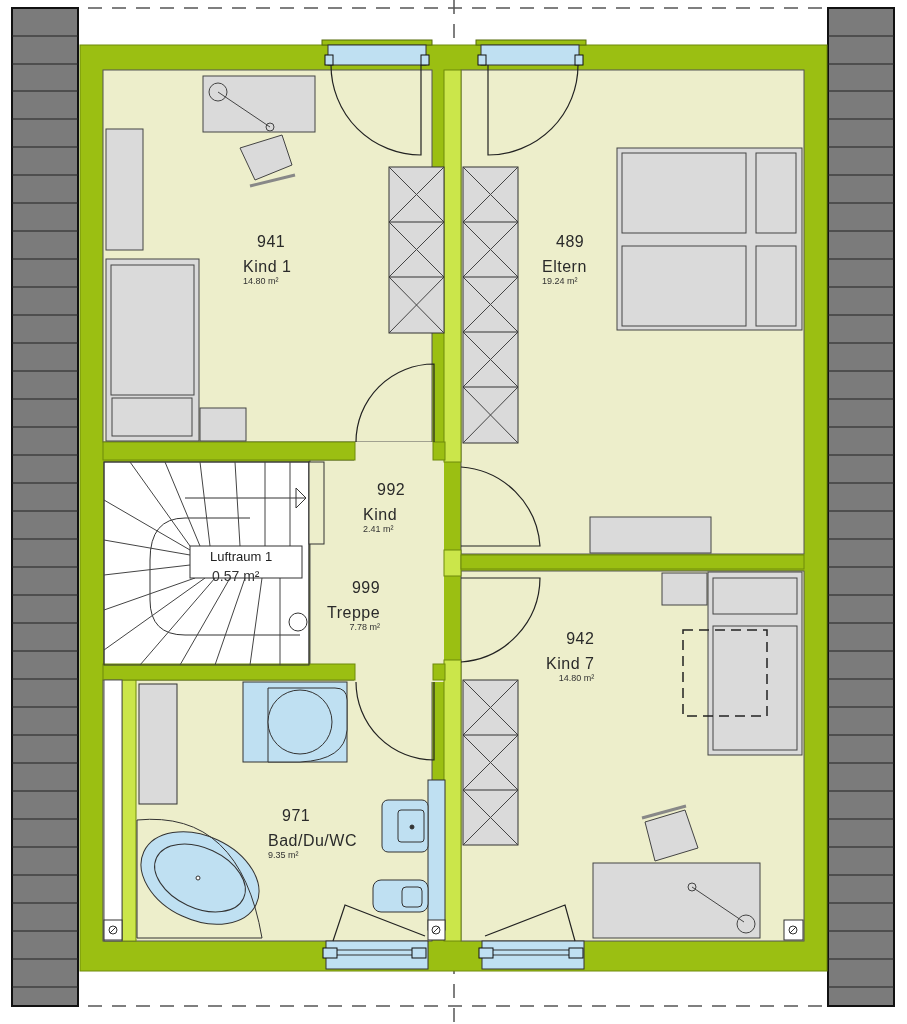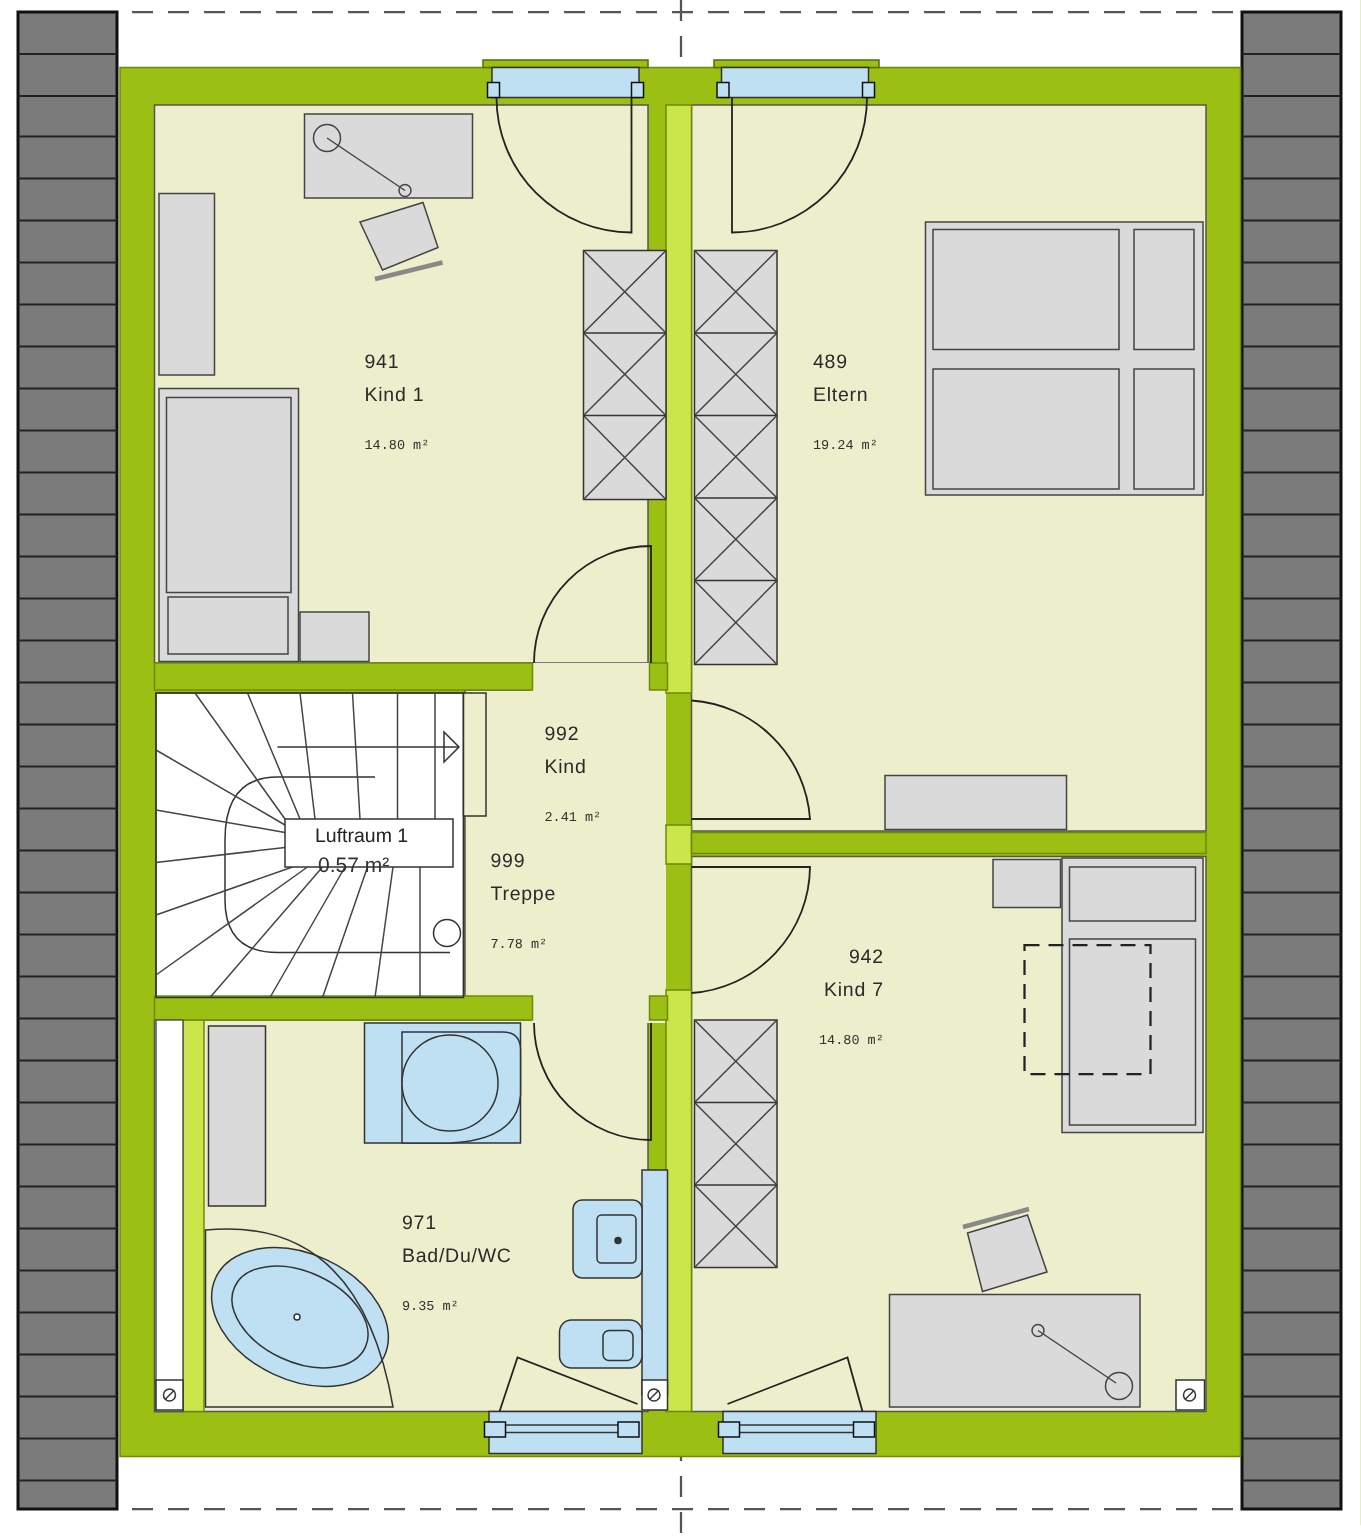--- a/index.html
+++ b/index.html
@@ -1,21 +1,21 @@
 <!DOCTYPE html>
 <html><head>
 <meta charset="utf-8">
 <style>
   html, body { margin: 0; padding: 0; background: #ffffff; }
   body { width: 907px; height: 1024px; position: relative; overflow: hidden; font-family: "Liberation Sans", sans-serif; }
   svg { position: absolute; left: 0; top: 0; }
   .room-label { position: absolute; color: #2a2a2a; line-height: 1; }
-  .room-label .num { font-size: 13px; letter-spacing: 0.5px; display: block; }
-  .room-label .name { font-size: 13px; letter-spacing: 0.5px; display: block; margin-top: 9px; }
-  .room-label .area { font-size: 9px; display: block; margin-top: 24px; color: #333; font-family: Liberation Mono, monospace; }
+  .room-label .num { font-size: 16px; letter-spacing: 0.5px; display: block; margin-left: 14px; }
+  .room-label .name { font-size: 16px; letter-spacing: 0.5px; display: block; margin-top: 9px; }
+  .room-label .area { font-size: 9px; display: block; margin-top: 2px; color: #333; }
   .luft { position: absolute; left: 196px; top: 546px; width: 106px; height: 22px; }
   .luft .name { position: absolute; left: 14px; top: 3px; font-size: 13px; color: #222; }
   .luft .area { position: absolute; left: 16px; top: 22px; font-size: 14px; color: #333; }
 </style>
 </head>
 <body>
 
 <svg width="907" height="1024" viewBox="0 0 907 1024">
 
   <g>
@@ -286,21 +286,21 @@
 <div class="room-label" style="left:542px; top:234px;">
   <span class="num">489</span>
   <span class="name">Eltern</span>
   <span class="area">19.24 m²</span>
 </div>
 <div class="room-label" style="left:363px; top:482px;">
   <span class="num">992</span>
   <span class="name">Kind</span>
   <span class="area">2.41 m²</span>
 </div>
-<div class="room-label" style="left:327px; top:567px;">
+<div class="room-label" style="left:327px; top:580px;text-align:right;">
   <span class="num">999</span>
   <span class="name">Treppe</span>
   <span class="area">7.78 m²</span>
 </div>
 <div class="room-label" style="left:546px; top:631px;text-align:right;">
   <span class="num">942</span>
   <span class="name">Kind 7</span>
   <span class="area">14.80 m²</span>
 </div>
 <div class="room-label" style="left:268px; top:808px;">

